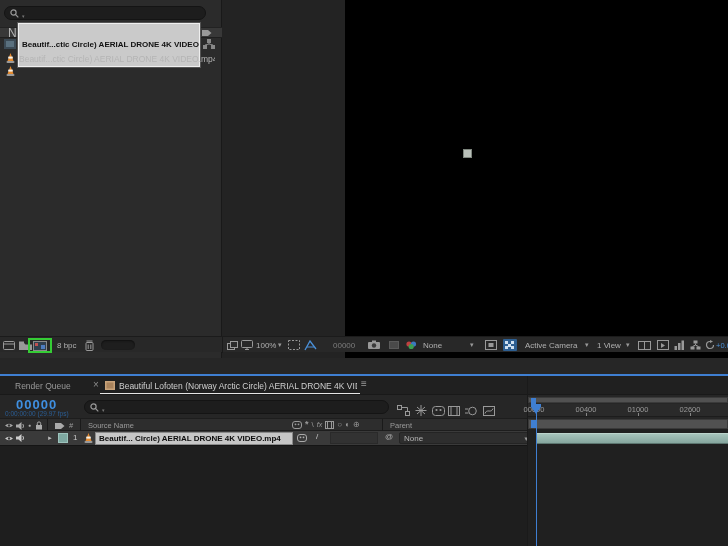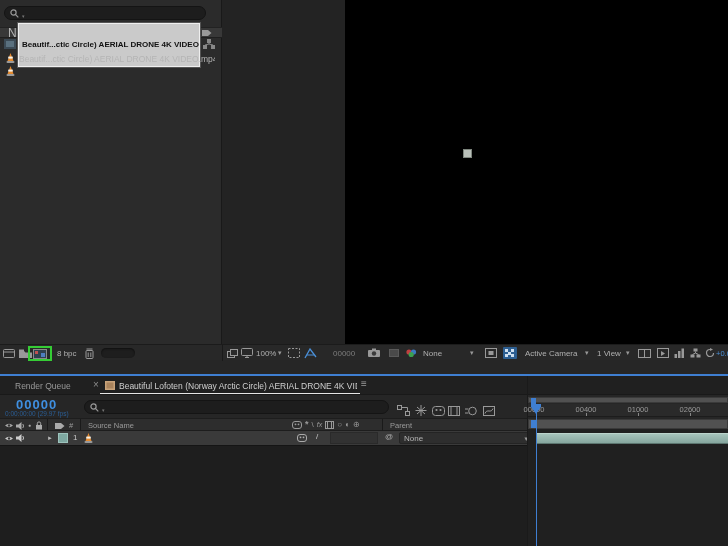--- a/index.html
+++ b/index.html
@@ -15,21 +15,21 @@
   .comp-black{left:123px;top:0;width:383px;height:358px;background:#000}
   .tiny-square{left:118px;top:149px;width:9px;height:9px;background:#b9c0b9;border:1px solid #7d857d}
   
   .searchbox{background:#1d1d1d;border:1px solid #141414;border-radius:7px;display:flex;align-items:center;padding:0 5px;gap:3px}
   
   .proj-header{left:0;top:27px;width:222px;height:11px;background:#383838;border-top:1px solid #222;border-bottom:1px solid #1f1f1f;font-size:12px;color:#b5b5b5}
   .proj-row{height:13px;display:flex;align-items:center;font-size:8.5px;color:#b5b5b5}
   .sel-box{background:#cacaca;border:1px solid #efefef;box-shadow:0 0 0 1px #555;color:#111;
            font-weight:bold;font-size:8px;padding:16px 3px;line-height:10px;white-space:nowrap;overflow:hidden}
   
-  .footer-bar{left:0;top:344px;width:728px;height:16px;background:#282828;border-top:1px solid #1b1b1b;font-size:8px;color:#b0b0b0}
+  .footer-bar{left:0;top:336px;width:728px;height:16px;background:#282828;border-top:1px solid #1b1b1b;font-size:8px;color:#b0b0b0}
   .annot-green{border:2px solid #35cc35;display:flex;align-items:center;justify-content:center}
   .recess{background:#1e1e1e;border-radius:5px;box-shadow:inset 0 1px 2px #101010}
   .vdiv{width:1px;background:#1a1a1a}
   .blue-divider{left:0;top:374px;width:728px;height:2px;background:#3f7fd2}
   
   .timeline{left:0;top:376px;width:728px;height:170px;background:#262626}
   .tabbar{left:0;top:0;width:728px;height:19px;background:#202020;border-bottom:1px solid #191919;font-size:8.5px}
   .tab-underline{background:#e6e6e6;height:1px}
   .tc-big{color:#3f8fe0;font-weight:bold;font-size:13px;letter-spacing:1px}
   .tc-sub{color:#2a5d94;font-size:6.5px}
@@ -408,20 +408,21 @@
       <i class="g g-play abs" style="left:47px;top:4px;font-size:6px;color:#bbb"></i>
       <span class="abs" style="left:58px;top:2px;width:10px;height:10px;background:#7ea8a1;border:1px solid #9dc3bc"></span>
       <span class="abs" style="left:73px;top:2px">1</span>
       <span class="abs" style="left:84px;top:2px">
         <svg width="9" height="10">
             <polygon points="4.5,0 7.5,8 1.5,8" fill="#e58a2e"></polygon>
             <rect x="2.2" y="3.6" width="4.6" height="2" fill="#f5f0e6"></rect>
             <rect x="0.5" y="8" width="8" height="2" rx="1" fill="#9a9a9a"></rect>
           </svg>
       </span>
+      <span class="abs layer-namebox" style="left:95px;top:1px;width:198px">Beautif... Circle) AERIAL DRONE 4K VIDEO.mp4</span>
       <span class="abs" style="left:297px;top:3px">
         <svg width="10" height="8">
             <rect x="0.5" y="0.5" width="9" height="7" rx="2.5" fill="none" stroke="#aaa"></rect>
             <circle cx="3.5" cy="3.3" r="0.9" fill="#aaa"></circle>
             <circle cx="6.5" cy="3.3" r="0.9" fill="#aaa"></circle>
           </svg>
       </span>
       <i class="g g-slash abs" style="left:316px;top:2px;color:#ccc"></i>
       <span class="abs" style="left:330px;top:1px;width:48px;height:12px;background:#323232;border:1px solid #2a2a2a"></span>
       <i class="g g-pick abs" style="left:385px;top:2px;color:#aaa"></i>

